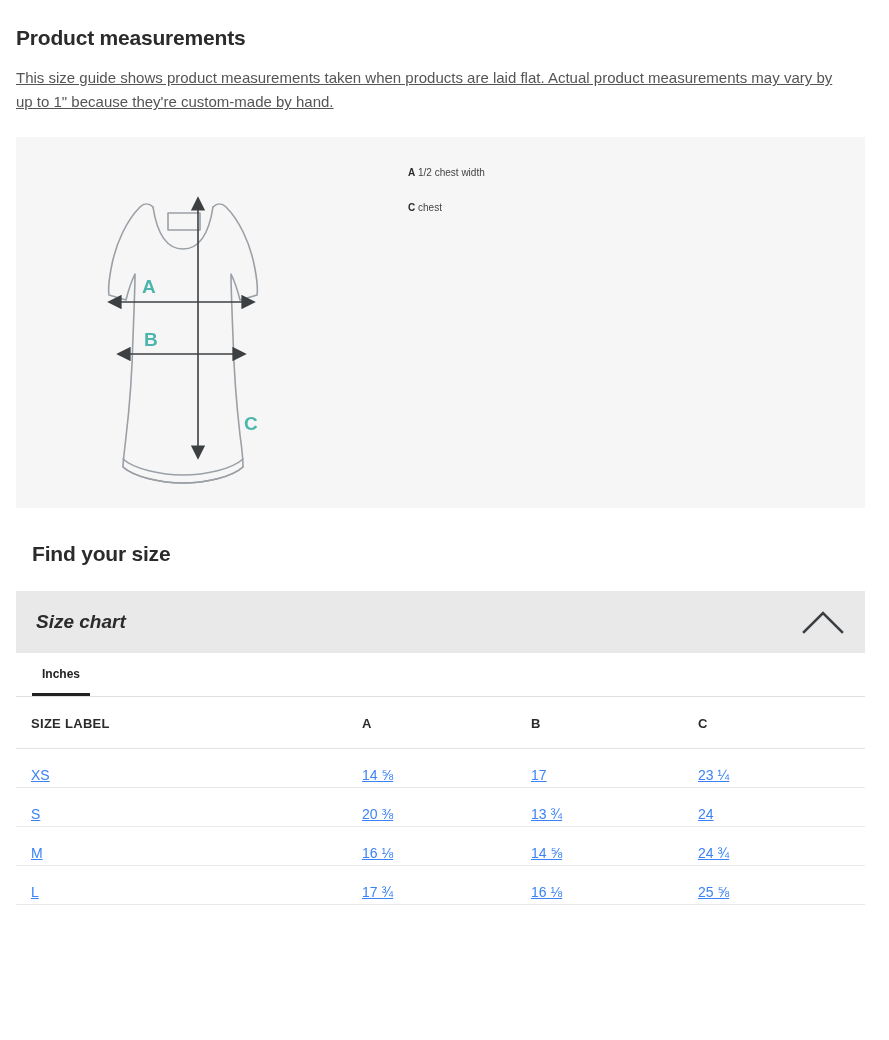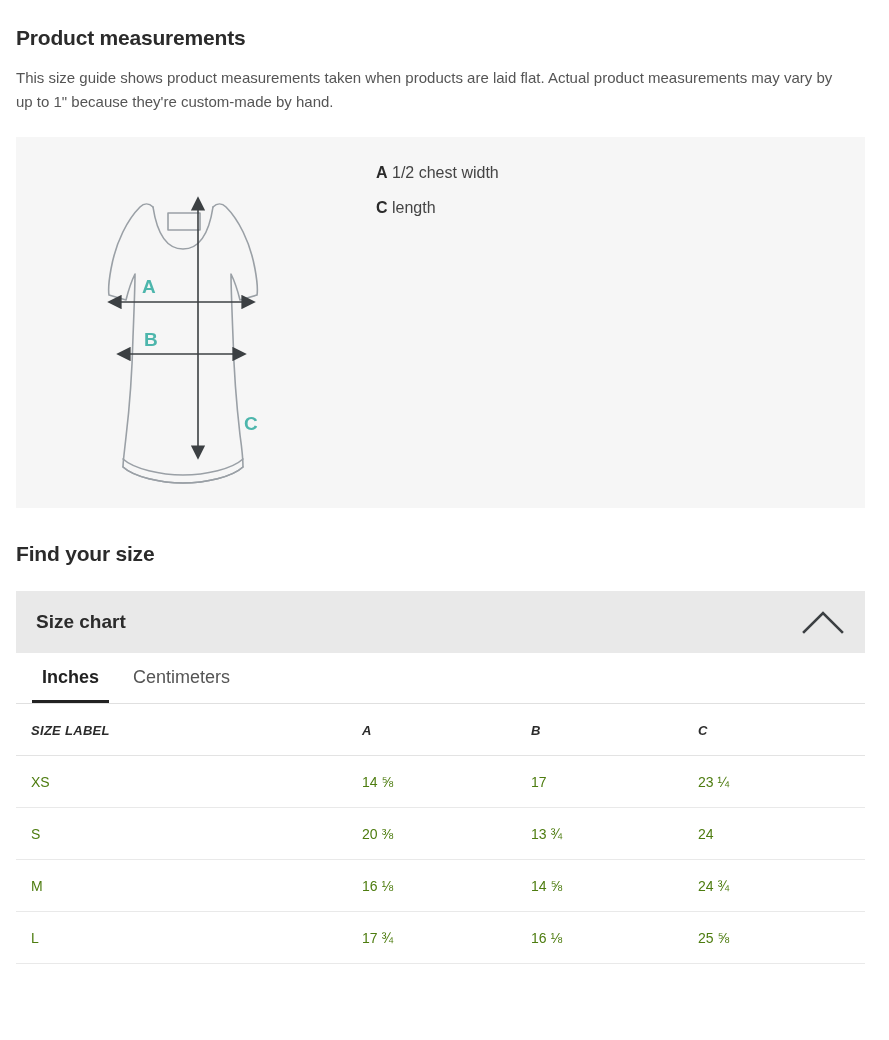--- a/index.html
+++ b/index.html
@@ -28,92 +28,95 @@
     letter-spacing: -0.2px;
     margin: 25px 0 0 0;
     line-height: 1.2;
   }
   .pm-desc {
     font-size: 15px;
     line-height: 24px;
     color: #555555;
     margin: 16px 16px 0 0;
     max-width: 862px;
+    text-decoration: underline;
   }
 
   .diagram-box {
     margin-top: 23px;
     background: #f6f6f6;
     height: 371px;
     position: relative;
     display: flex;
     align-items: flex-start;
   }
   .diagram-art {
     width: 360px;
     height: 371px;
     position: relative;
     flex: none;
   }
   .legend {
     padding-top: 27px;
-    font-size: 16px;
+    font-size: 10px;
     color: #444444;
     flex: 1;
+    margin-left: 32px;
   }
   .legend-row {
     margin-bottom: 18px;
     line-height: 17px;
   }
   .legend-key {
     font-weight: bold;
     color: #2b2b2b;
   }
 
   
   .fys-title {
     font-size: 21px;
     font-weight: bold;
     color: #2b2b2b;
     letter-spacing: -0.2px;
-    margin: 34px 0 0 0;
+    margin: 34px 0 0 16px;
   }
 
   .chart-card {
     margin-top: 25px;
     background: #ffffff;
   }
   .chart-header {
     background: #e9e9e9;
     height: 62px;
     display: flex;
     align-items: center;
     justify-content: space-between;
     padding: 0 20px 0 20px;
     cursor: pointer;
   }
   .chart-header-title {
     font-size: 19px;
     font-weight: bold;
     color: #2b2b2b;
+    font-style: italic;
   }
   .chevron {
     width: 44px;
     height: 26px;
     flex: none;
   }
 
   .tabs {
     display: flex;
     border-bottom: 1px solid #e0e0e0;
     padding: 0 0 0 16px;
     margin: 0 0 0 0;
   }
   .tab {
-    font-size: 18px;
+    font-size: 12px;
     padding: 14px 10px 12px 10px;
     color: #555555;
     cursor: pointer;
     border-bottom: 3px solid transparent;
     margin-right: 14px;
   }
   .tab.active {
     color: #222222;
     font-weight: bold;
     border-bottom: 3px solid #222222;
@@ -125,27 +128,27 @@
     font-size: 14px;
   }
   table.size-table th {
     text-align: left;
     font-size: 13px;
     font-weight: bold;
     color: #2b2b2b;
     letter-spacing: 0.3px;
     padding: 19px 0 17px 0;
     border-bottom: 1px solid #e3e3e3;
-    font-style: italic;
   }
   table.size-table td {
-    padding: 18px 0 17px 0;
+    padding: 18px 0 4px 0;
     border-bottom: 1px solid #e9e9e9;
-    color: #4d7c0f;
+    color: #3b82f6;
     font-size: 14px;
+    text-decoration: underline;
   }
   table.size-table th:nth-child(1), table.size-table td:nth-child(1) { width: 346px; padding-left: 15px; }
   table.size-table th:nth-child(2), table.size-table td:nth-child(2) { width: 169px; }
   table.size-table th:nth-child(3), table.size-table td:nth-child(3) { width: 167px; }
   table.size-table th:nth-child(4), table.size-table td:nth-child(4) { width: auto; }
   table.size-table tr:last-child td { border-bottom: 1px solid #e9e9e9; }
 </style>
 </head>
 <body>
 
@@ -217,40 +220,39 @@
       </svg>
     </div>
 
     <div class="legend">
       <div class="legend-row">
         <span class="legend-key">A</span>
         <span>1/2 chest width</span>
       </div>
       <div class="legend-row">
         <span class="legend-key">C</span>
-        <span>length</span>
+        <span>chest</span>
       </div>
     </div>
   </div>
 
   <h2 class="fys-title">Find your size</h2>
 
   <div class="chart-card">
     <div class="chart-header">
       <span class="chart-header-title">Size chart</span>
       <span class="chevron">
         <svg width="44" height="26" viewBox="0 0 44 26">
           <path d="M3 23 L22 4 L41 23" fill="none" stroke="#3c4043" stroke-width="2.6" stroke-linecap="square"></path>
         </svg>
       </span>
     </div>
 
     <div class="tabs">
       <div class="tab active">Inches</div>
-      <div class="tab">Centimeters</div>
     </div>
 
     <table class="size-table">
       <thead>
         <tr>
           <th>SIZE LABEL</th>
           <th>A</th>
           <th>B</th>
           <th>C</th>
         </tr>

